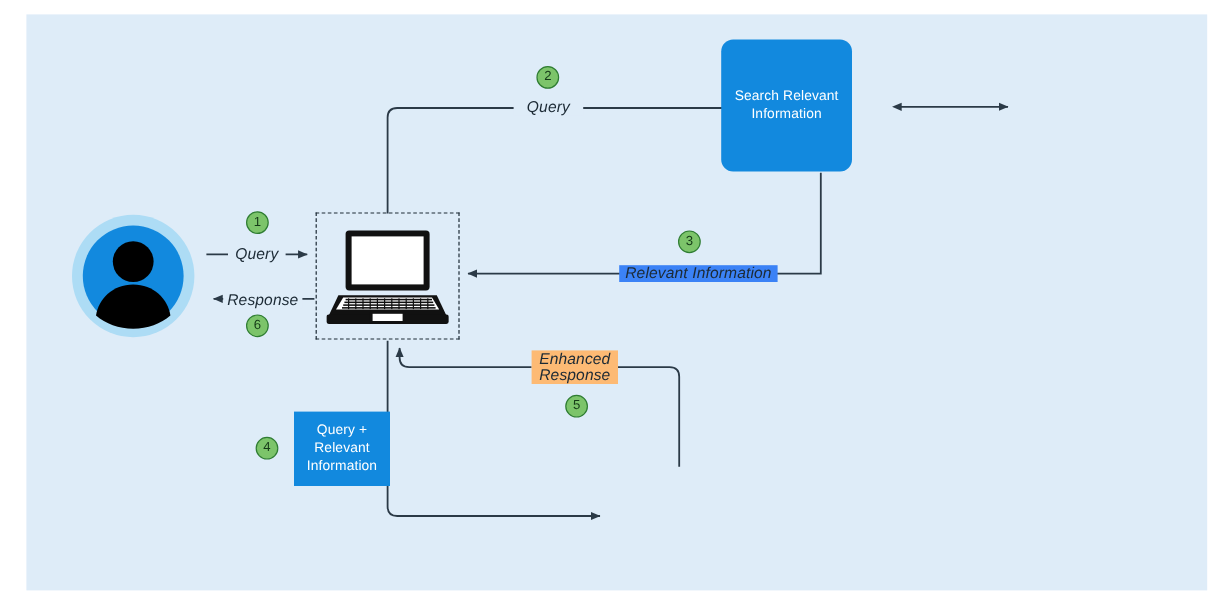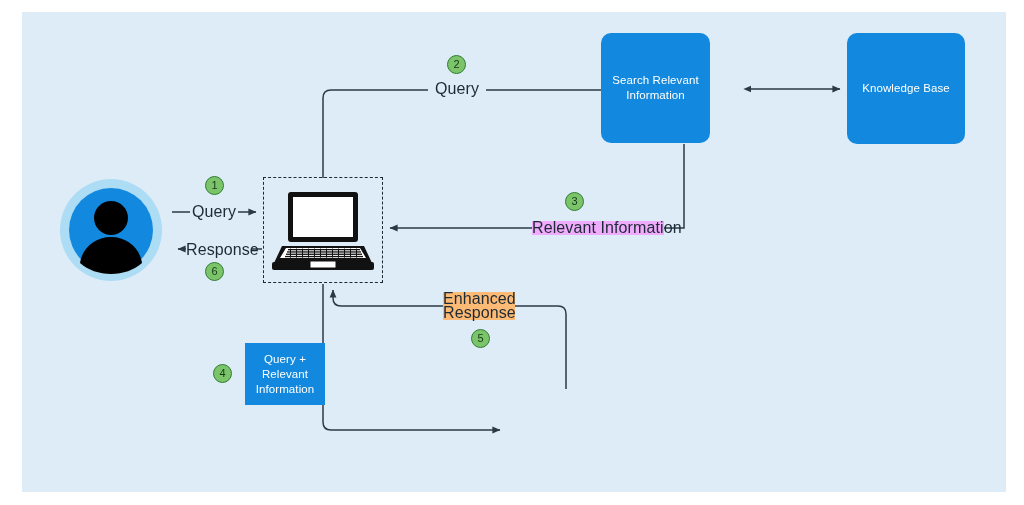--- a/index.html
+++ b/index.html
@@ -75,25 +75,26 @@
   .avatar {
     position: absolute;
     left: 59px;
     top: 178px;
     width: 104px;
     height: 104px;
   }
   .edge-label {
     position: absolute;
     color: #1c2a35;
-    font-size: 16px;
+    font-size: 13px;
     line-height: 14px;
     text-align: center;
     white-space: pre;
     letter-spacing: 0.1px;
+    font-style: italic;
   }
   .badge {
     position: absolute;
     width: 19px;
     height: 19px;
     border-radius: 50%;
     background: #7cc46a;
     border: 1.4px solid #2f7d33;
     color: #153a18;
     font-size: 11px;
@@ -181,34 +182,31 @@
       <rect x="0" y="72" width="102" height="8" rx="2" fill="#111111"></rect>
       <rect x="36" y="70" width="30" height="9" fill="#111111"></rect>
       <rect x="38.5" y="71.5" width="25" height="6" fill="#ffffff"></rect>
     </svg>
   </div>
 
   <div class="node node-search">
     <span><span>Search Relevant</span><br><span>Information</span></span>
   </div>
 
-  <div class="node node-kb">
-    <span>Knowledge Base</span>
-  </div>
 
 
   <div class="node node-qri square">
     <span><span>Query +</span><br><span>Relevant</span><br><span>Information</span></span>
   </div>
 
   <div class="edge-label" style="left:190px; top:205px; width:48px; background:#deecf8;">Query</div>
 
   <div class="edge-label" style="left:428px; top:82px; width:58px; background:#deecf8;">Query</div>
 
-  <div class="edge-label" style="left:532px; top:221px; width:132px; background:#f0abfc;">Relevant Information</div>
+  <div class="edge-label" style="left:516px; top:221px; width:132px; background:#3b82f6;">Relevant Information</div>
 
   <div class="edge-label" style="left:443px; top:292px; width:72px; background:#fdba74;"><span>Enhanced</span><br><span>Response</span></div>
 
   <div class="edge-label" style="left:186px; top:243px; width:66px; background:#deecf8;">Response</div>
 
   <div class="badge" style="left:205px; top:176px;">1</div>
   <div class="badge" style="left:447px; top:55px;">2</div>
   <div class="badge" style="left:565px; top:192px;">3</div>
   <div class="badge" style="left:213px; top:364px;">4</div>
   <div class="badge" style="left:471px; top:329px;">5</div>

